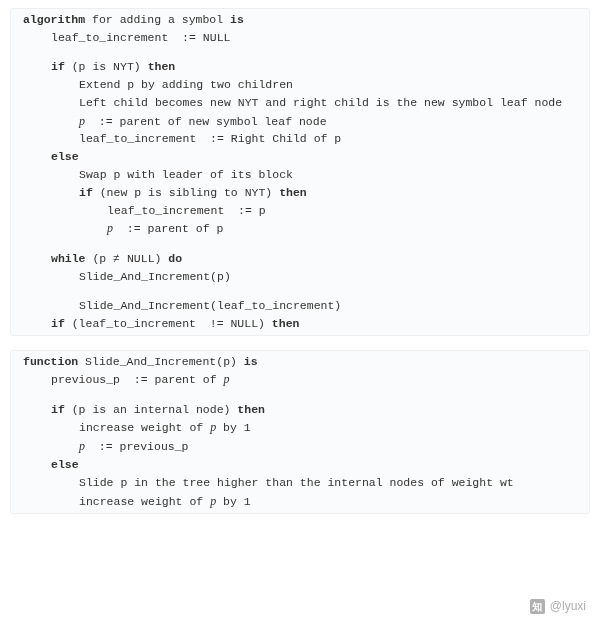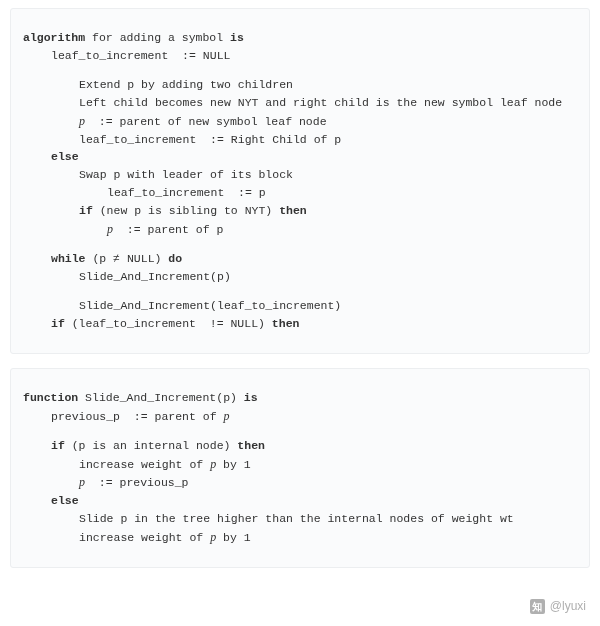--- a/index.html
+++ b/index.html
@@ -13,21 +13,21 @@
     box-sizing: border-box;
     font-family: Consolas, "Courier New", monospace;
     font-size: 11.5px;
     line-height: 1.55;
     color: #333;
   }
   .block {
     background: #fafbfc;
     border: 1px solid #eceef0;
     border-radius: 3px;
-    padding: 20px 12px;
+    padding: 2px 12px;
     margin-bottom: 14px;
   }
   .line { white-space: pre; }
   .i1 { padding-left: 28px; }
   .i2 { padding-left: 56px; }
   .i3 { padding-left: 84px; }
   .kw { font-weight: bold; }
   .it { font-style: italic; font-family: "Times New Roman", serif; font-size: 12px; }
   .blank { height: 1em; }
   .watermark {
@@ -54,28 +54,29 @@
     line-height: 1;
   }
 </style>
 </head>
 <body>
 
 <div class="block">
   <div class="line"><span class="kw">algorithm</span><span> for adding a symbol </span><span class="kw">is</span></div>
   <div class="line i1">leaf_to_increment  := NULL</div>
   <div class="blank"></div>
+  <div class="line i1"><span class="kw">if</span><span> (p is NYT) </span><span class="kw">then</span></div>
   <div class="line i2">Extend p by adding two children</div>
   <div class="line i2">Left child becomes new NYT and right child is the new symbol leaf node</div>
   <div class="line i2"><span class="it">p</span><span>  := parent of new symbol leaf node</span></div>
   <div class="line i2">leaf_to_increment  := Right Child of p</div>
   <div class="line i1"><span class="kw">else</span></div>
   <div class="line i2">Swap p with leader of its block</div>
+  <div class="line i2"><span class="kw">if</span><span> (new p is sibling to NYT) </span><span class="kw">then</span></div>
   <div class="line i3">leaf_to_increment  := p</div>
-  <div class="line i2"><span class="kw">if</span><span> (new p is sibling to NYT) </span><span class="kw">then</span></div>
   <div class="line i3"><span class="it">p</span><span>  := parent of p</span></div>
   <div class="blank"></div>
   <div class="line i1"><span class="kw">while</span><span> (p ≠ NULL) </span><span class="kw">do</span></div>
   <div class="line i2">Slide_And_Increment(p)</div>
   <div class="blank"></div>
   <div class="line i2">Slide_And_Increment(leaf_to_increment)</div>
   <div class="line i1"><span class="kw">if</span><span> (leaf_to_increment  != NULL) </span><span class="kw">then</span></div>
 </div>
 
 <div class="block">

